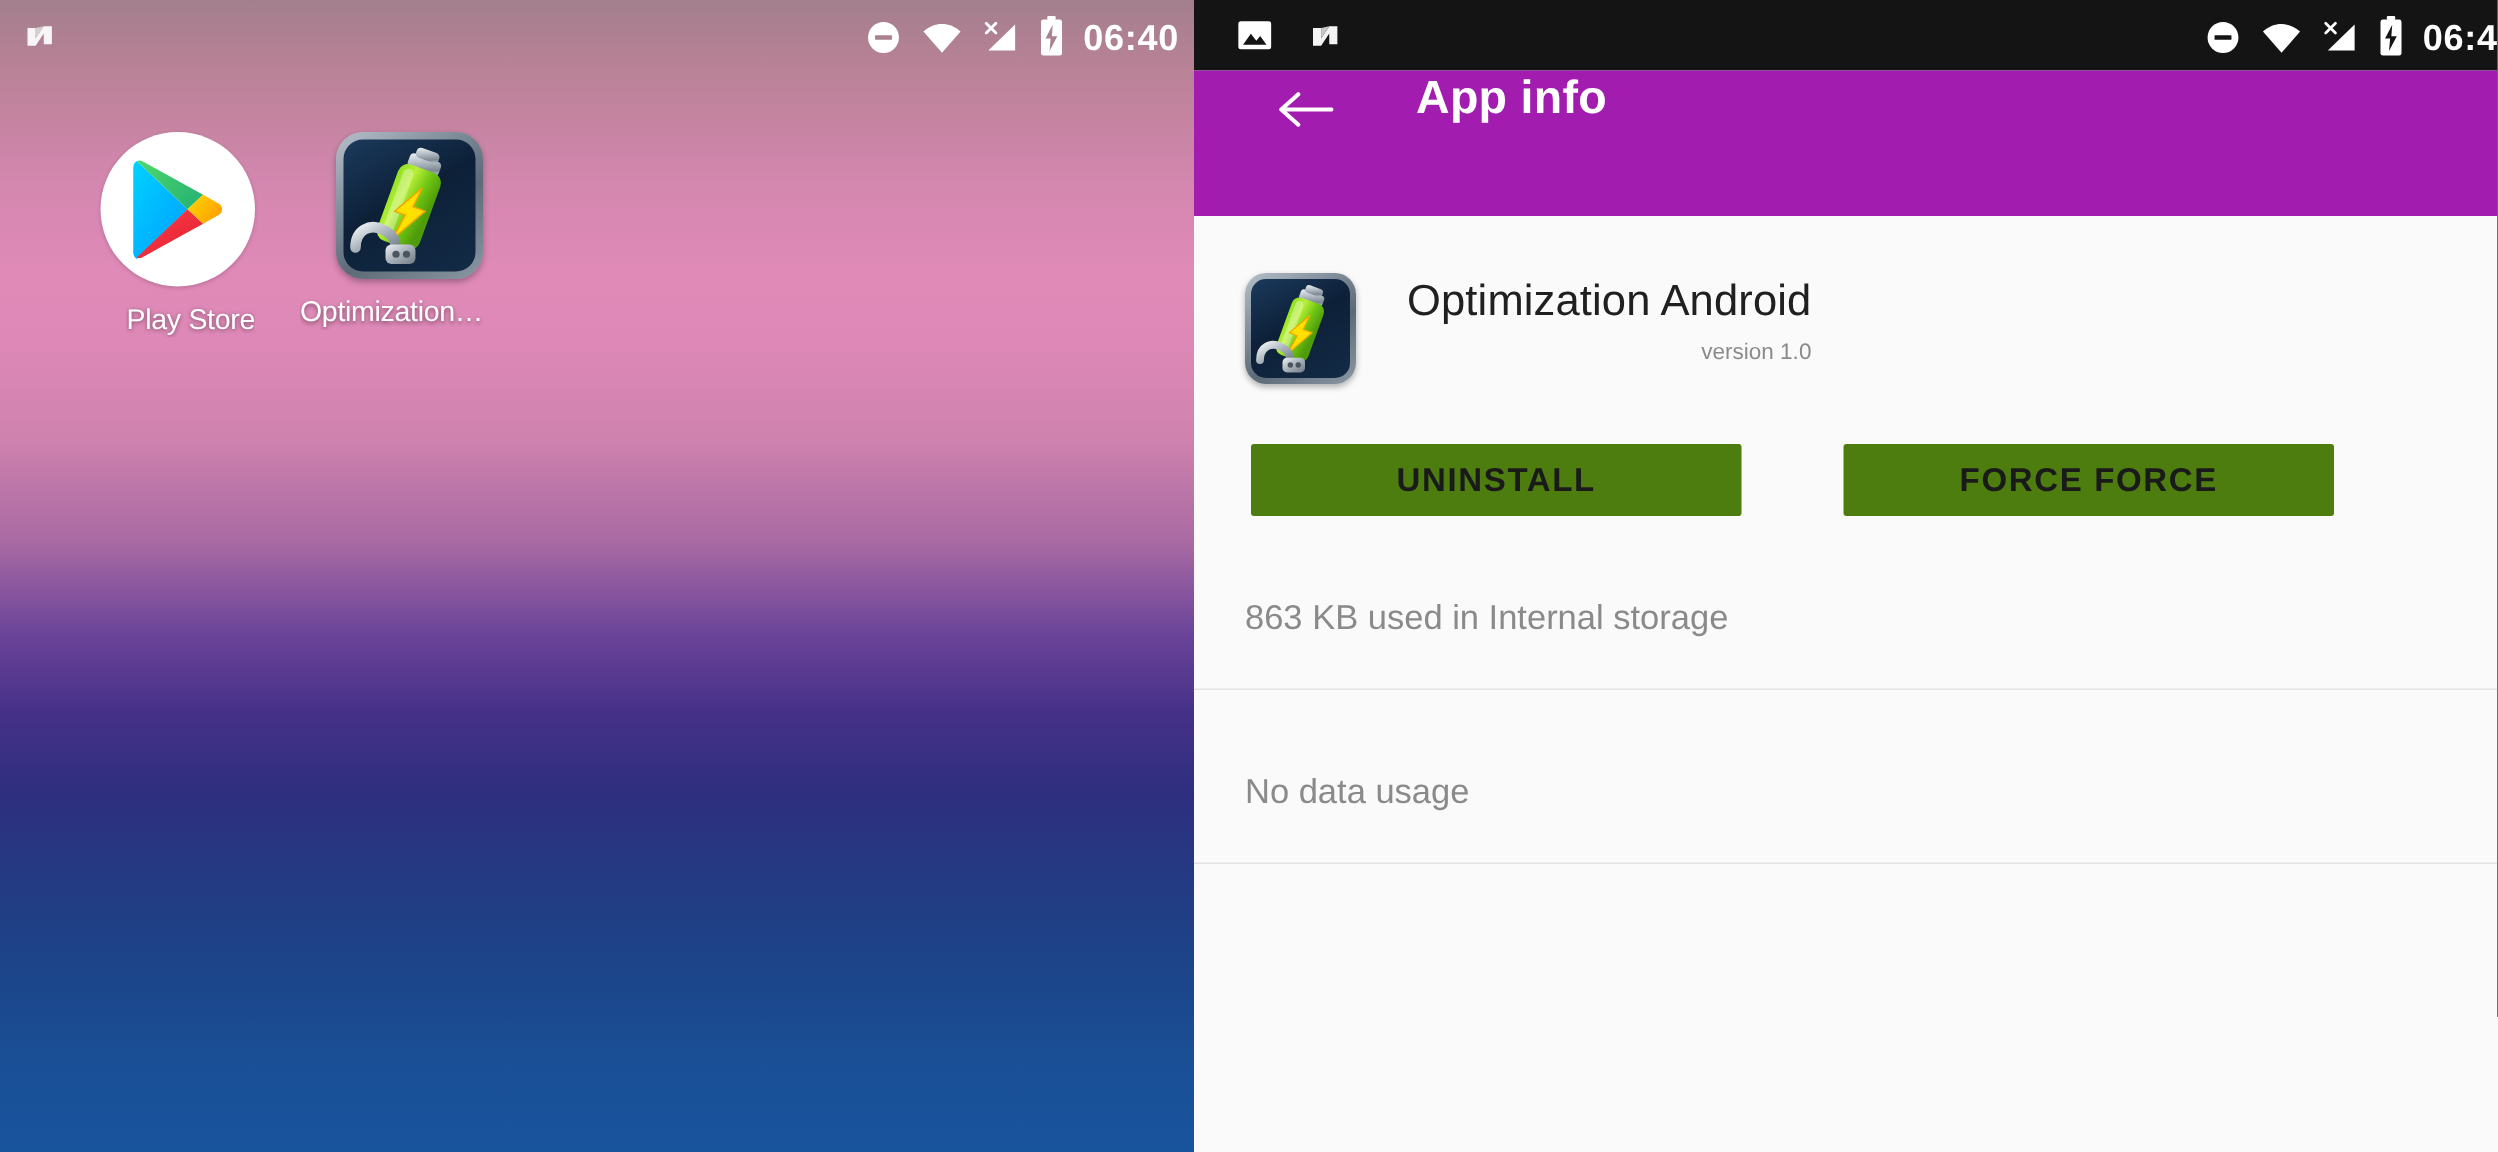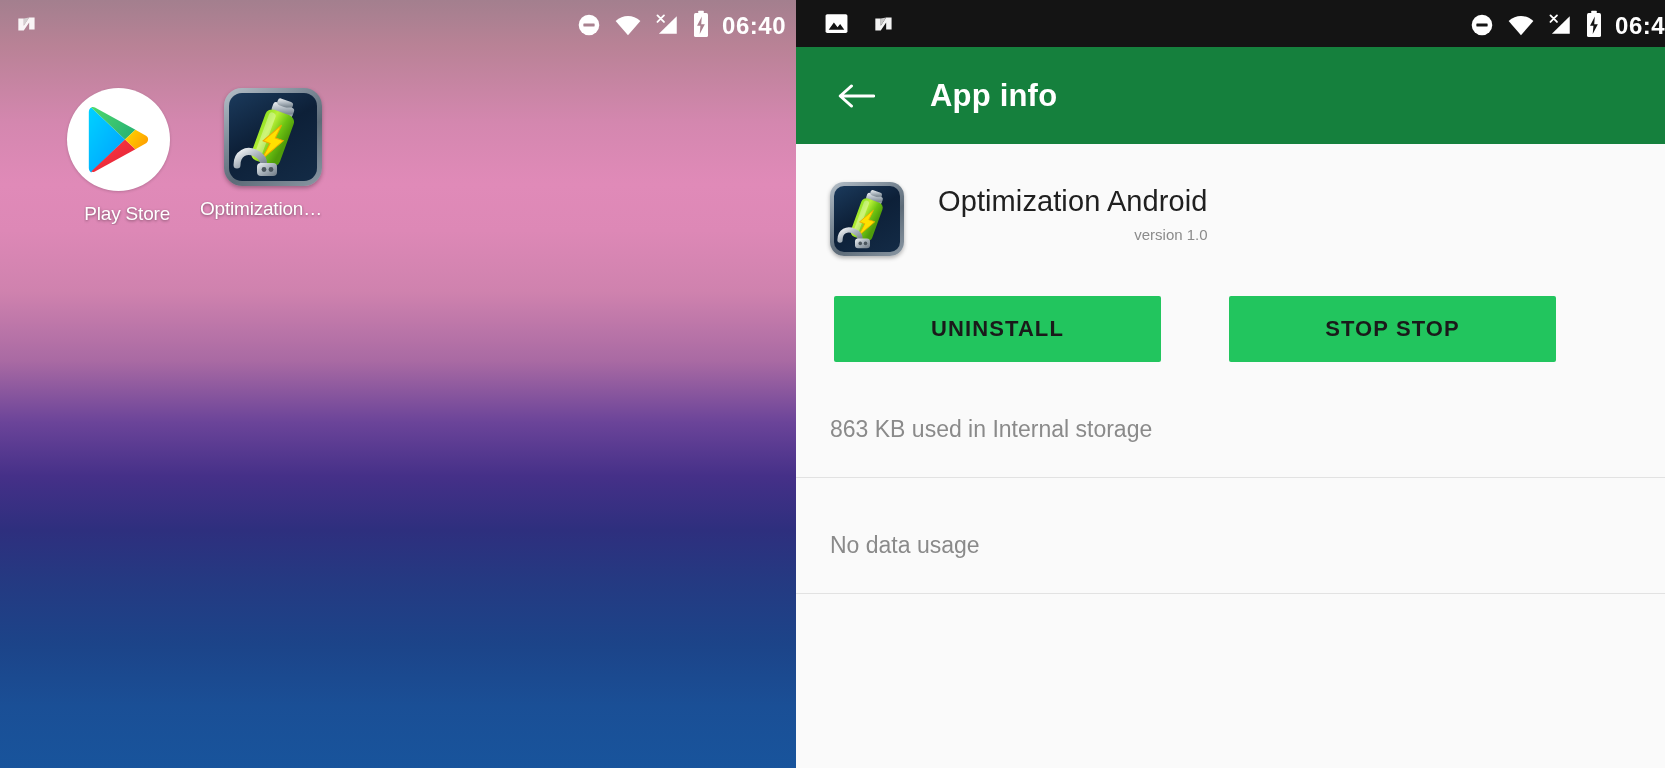--- a/index.html
+++ b/index.html
@@ -105,23 +105,23 @@
     overflow:hidden;
   }
   .info-statusbar {
     height:47px; background:#141414;
     display:flex; align-items:center;
     padding:0 0 0 28px;
     color:#fff;
   }
   .info-statusbar .sb-right { padding-right:0; margin-right:-14px; gap:12px; }
   .appbar {
-    height:97px; background:#15803d;
-    display:flex; align-items:center;
-    padding-left:34px;
+    height:97px; background:#a21caf;
+    display:flex; 
+    padding-left:48px;
     color:#fff;
   }
   .back-btn {
     width:52px; height:52px;
     display:flex; align-items:center; justify-content:center;
     cursor:pointer; flex:0 0 52px;
   }
   .appbar-title {
     font-size:31px; font-weight:bold; color:#fff;
     margin-left:48px; letter-spacing:0.2px;
@@ -129,22 +129,22 @@
 
   .app-header { display:flex; align-items:flex-start; padding:38px 0 0 34px;text-align:right; }
   .app-header .optimize-icon { width:74px; height:74px; border-radius:14px; padding:4px; }
   .app-header .optimize-inner { border-radius:10px; }
   .app-header-text { margin-left:34px; padding-top:2px; }
   .app-name { font-size:29px; color:#202020; line-height:1.18; letter-spacing:0.1px; }
   .app-version { font-size:15px; color:#8b8b8b; margin-top:8px; }
 
   .btn-row { display:flex; padding:40px 0 0 38px; gap:68px; }
   .mbtn {
-    min-width:327px; height:66px;
-    background:#22c55e; border:none;
+    min-width:327px; height:48px;
+    background:#4d7c0f; border:none;
     color:#1a1a1a; font-size:22px; font-weight:bold;
     letter-spacing:1.1px;
     font-family:"Liberation Sans", sans-serif;
     cursor:pointer;
     border-radius:2px;
     display:flex; align-items:center; justify-content:center;
   }
 
   .section {
     padding:44px 34px 34px 34px;
@@ -352,21 +352,21 @@
         </div>
       </div>
       <div class="app-header-text">
         <div class="app-name">Optimization Android</div>
         <div class="app-version">version 1.0</div>
       </div>
     </div>
 
     <div class="btn-row">
       <button class="mbtn">UNINSTALL</button>
-      <button class="mbtn">STOP STOP</button>
+      <button class="mbtn">FORCE FORCE</button>
     </div>
 
     <div class="section">
       <div class="sec-sub">863 KB used in Internal storage</div>
     </div>
     <div class="divider"></div>
 
     <div class="section">
       <div class="sec-sub">No data usage</div>
     </div>

